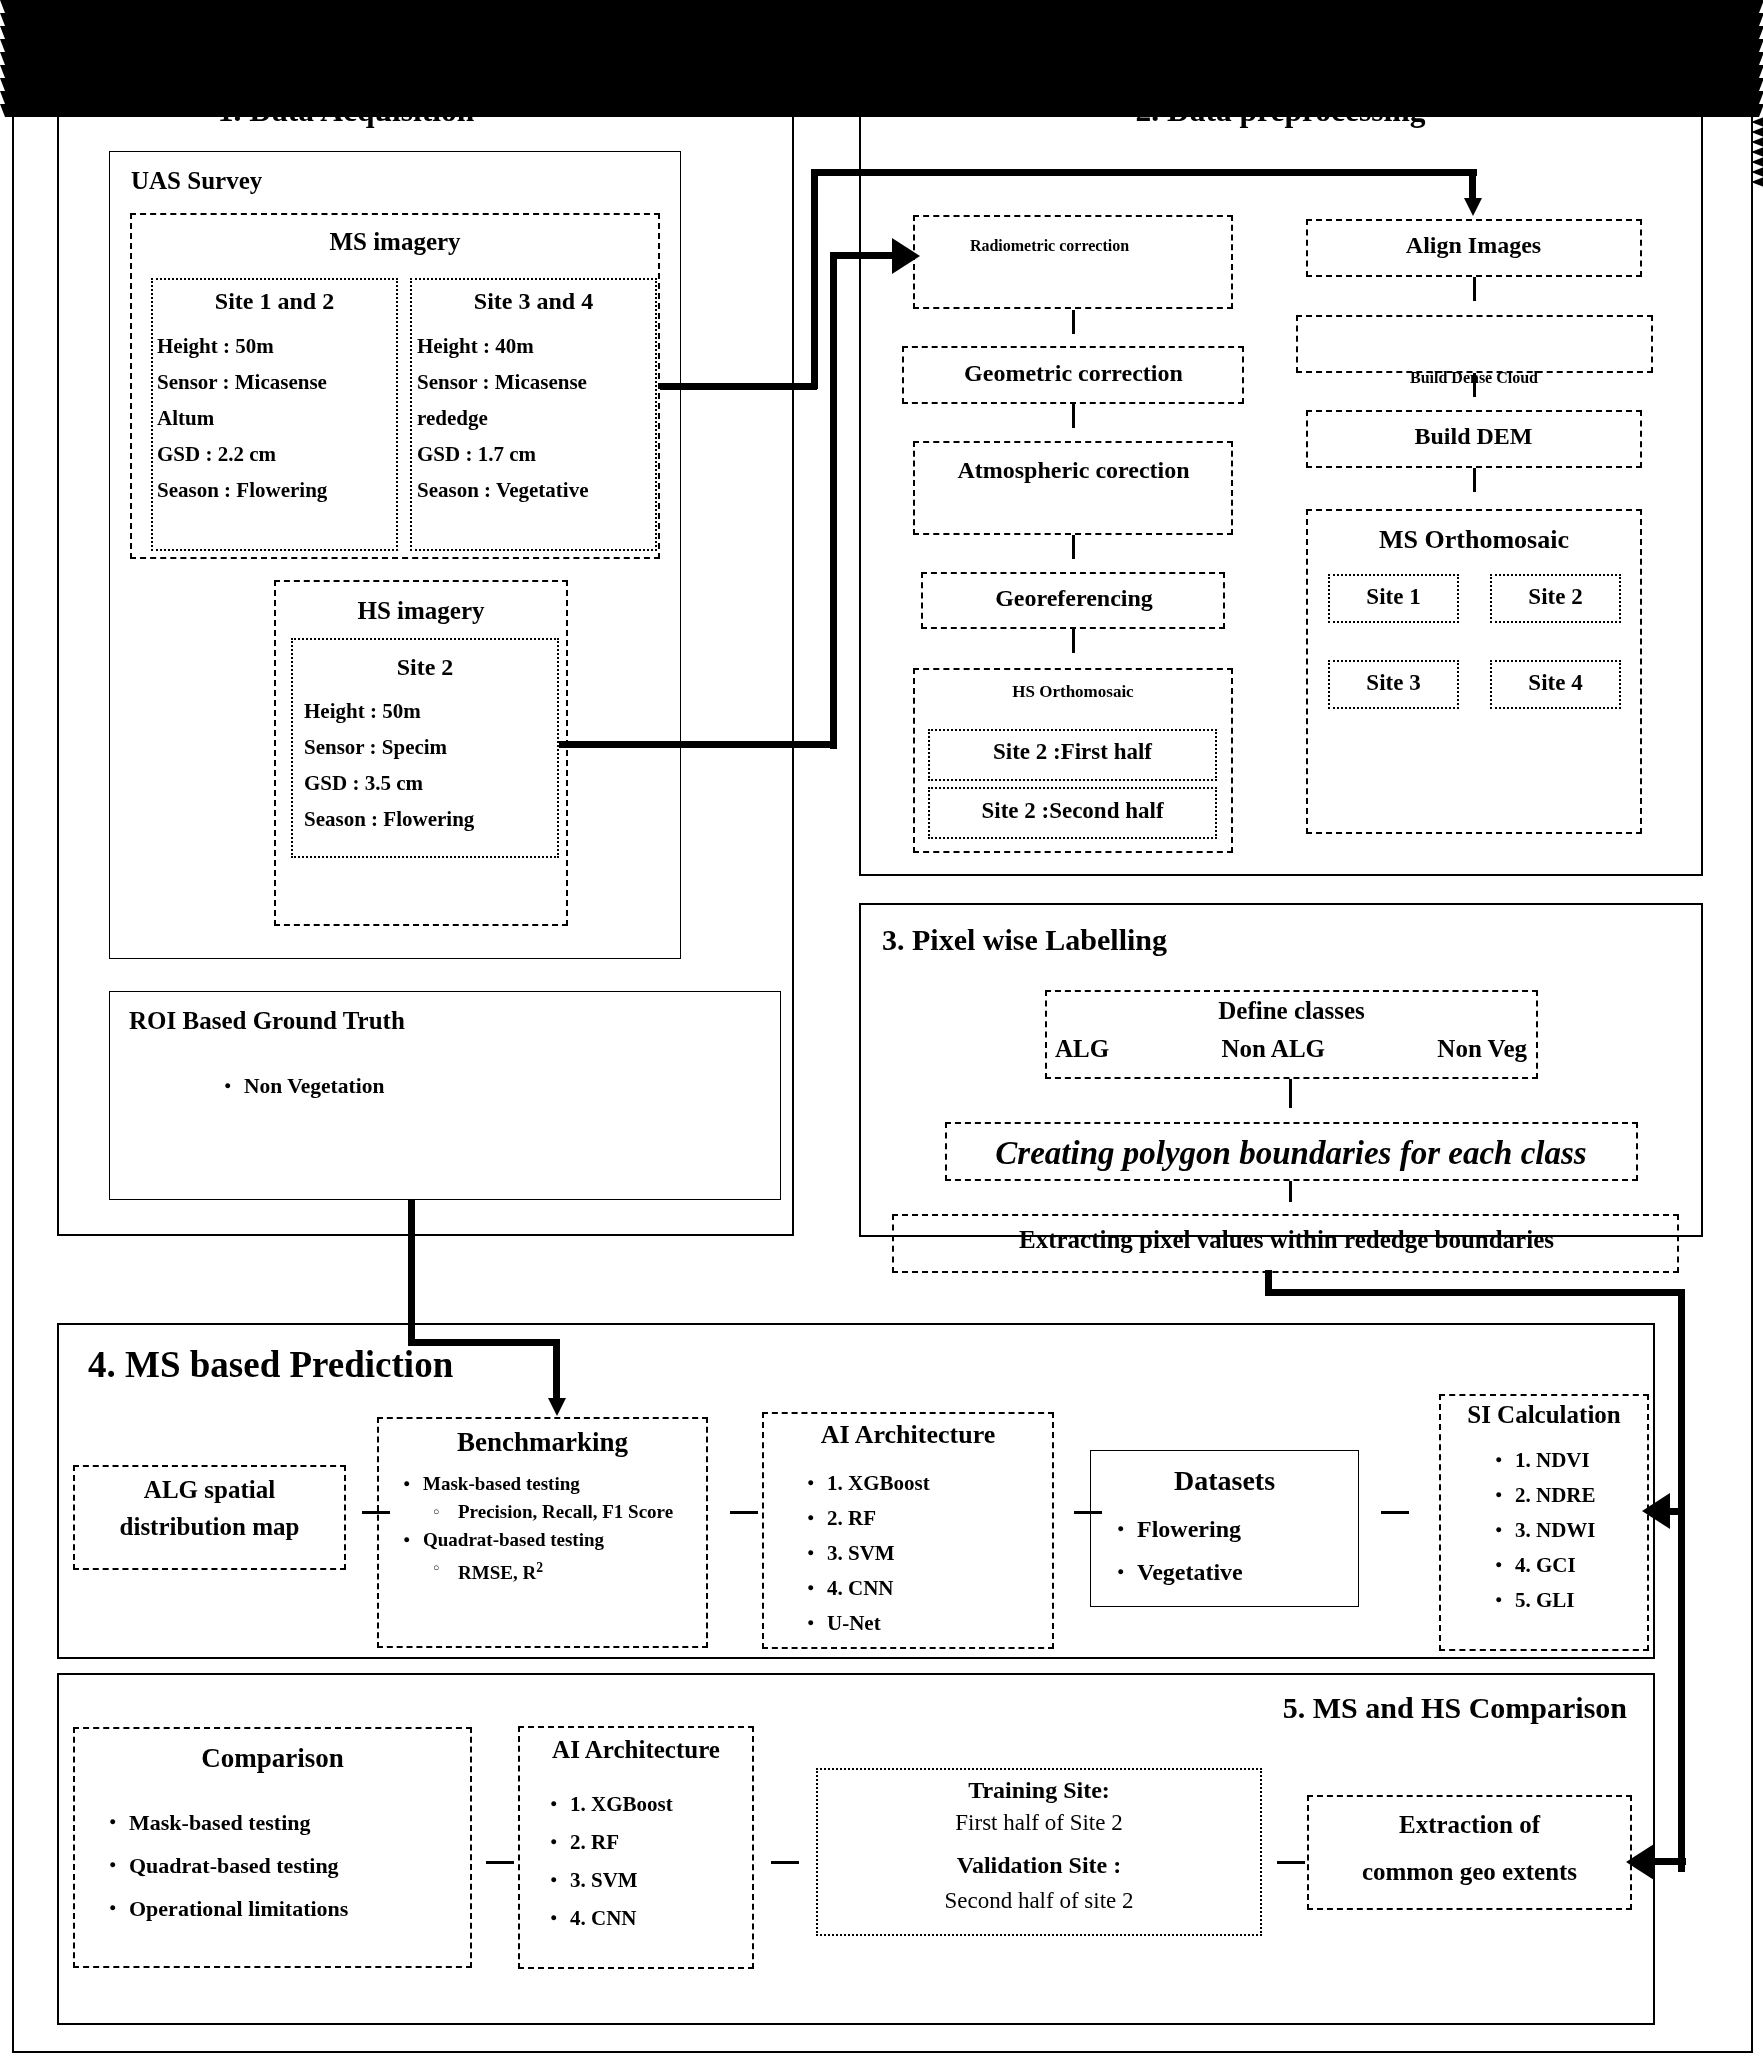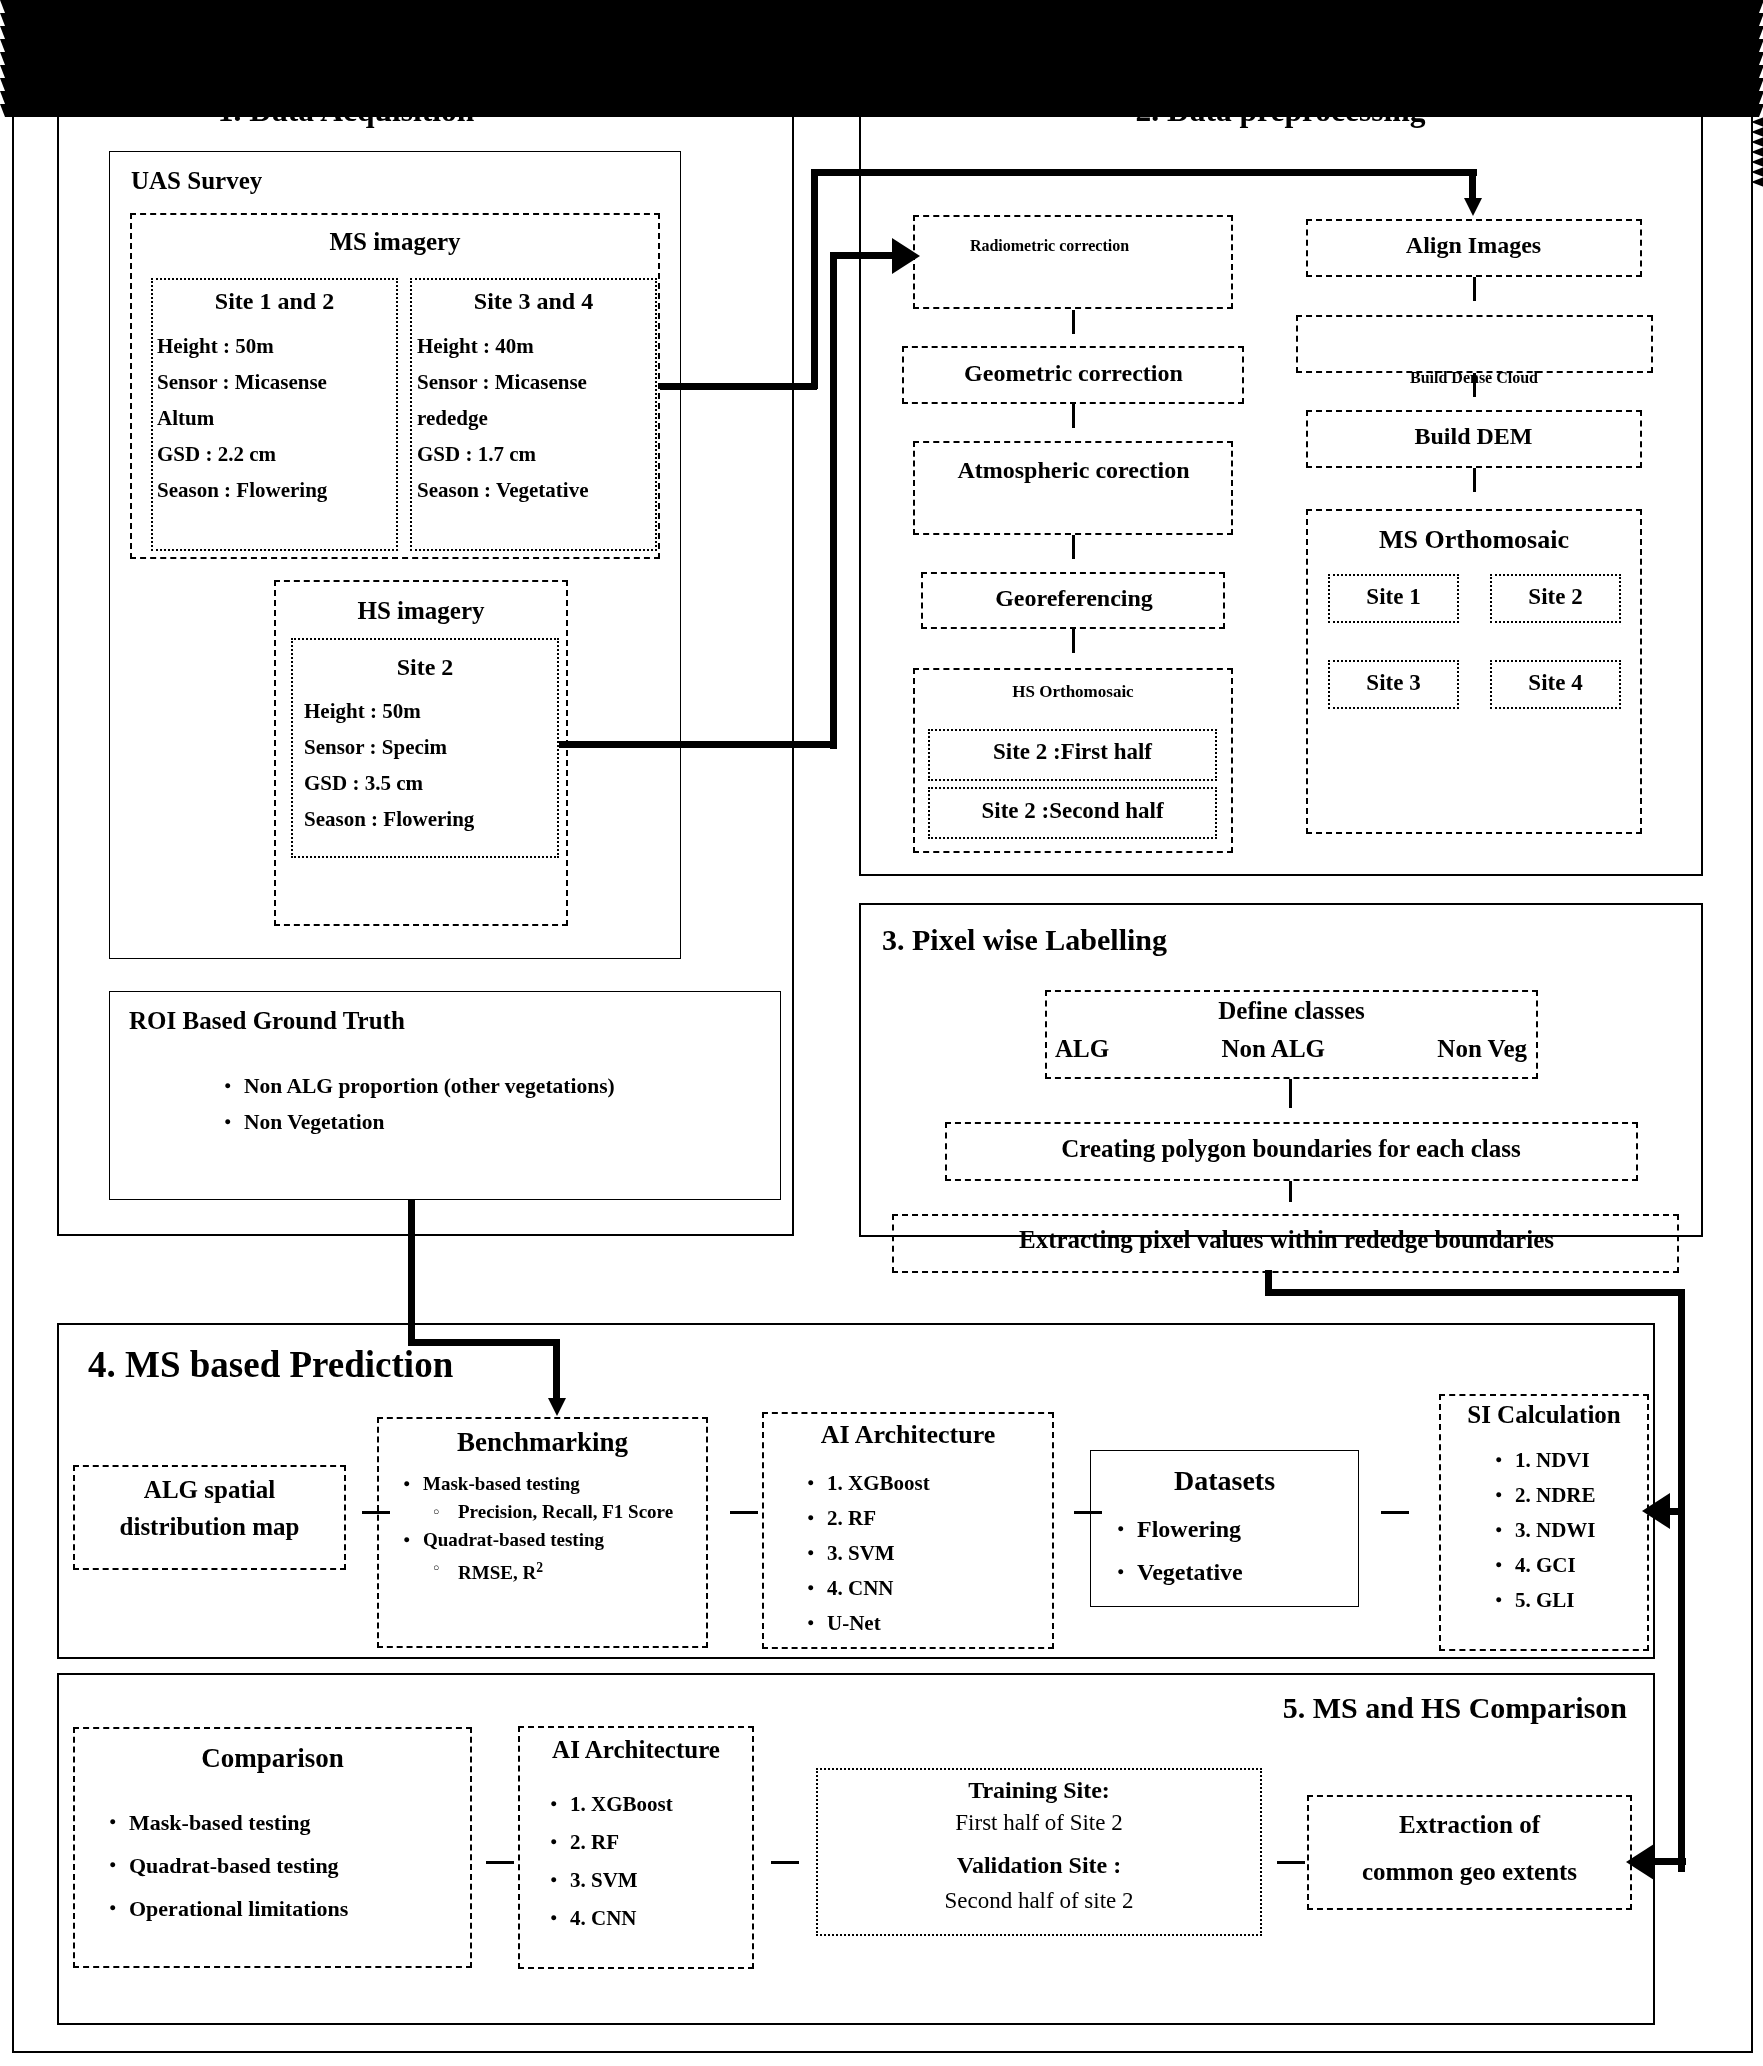--- a/index.html
+++ b/index.html
@@ -64,21 +64,20 @@
 <div class="abs" style="left:304px;top:693px;width:252px;font-size:21px;font-weight:bold;line-height:36px;">
   <div>Height : 50m</div>
   <div>Sensor : Specim</div>
   <div>GSD : 3.5 cm</div>
   <div>Season : Flowering</div>
 </div>
 
 <div class="abs solid-thin" style="left:109px;top:991px;width:672px;height:209px;"></div>
 <div class="abs" style="left:129px;top:1007px;font-size:25px;font-weight:bold;">ROI Based Ground Truth</div>
 <ul class="abs" style="left:220px;top:1068px;width:546px;font-size:21.5px;line-height:36px;">
-  <li>Non ALG proportion (other vegetations)</li>
   <li>Non Vegetation</li>
 </ul>
 
 <div class="abs solid" style="left:859px;top:78px;width:844px;height:798px;"></div>
 <div class="abs ttl" style="left:892px;top:93px;width:777px;font-size:31.5px;">2. Data preprocessing</div>
 
 <div class="abs dash" style="left:913px;top:215px;width:320px;height:94px;"></div>
 <div class="abs ttl" style="left:900px;top:227px;width:299px;font-size:16px;line-height:37px;">Radiometric correction</div>
 <div class="ln" style="left:1072px;top:310px;width:2.6px;height:24px;"></div>
 <div class="thin-d" style="left:1067px;top:330px;"></div>
@@ -138,21 +137,21 @@
 <div class="abs ttl" style="left:1045px;top:997px;width:493px;font-size:25px;">Define classes</div>
 <div class="abs" style="left:1055px;top:1035px;width:472px;display:flex;justify-content:space-between;font-size:25px;font-weight:bold;">
   <span>ALG</span>
   <span>Non ALG</span>
   <span>Non Veg</span>
 </div>
 <div class="ln" style="left:1289px;top:1079px;width:2.6px;height:29px;"></div>
 <div class="thin-d" style="left:1284px;top:1103px;"></div>
 
 <div class="abs dash" style="left:945px;top:1122px;width:693px;height:59px;"></div>
-<div class="abs ttl" style="left:950px;top:1135px;width:682px;font-size:25px;">Creating polygon boundaries for each class</div>
+<div class="abs ttl" style="left:950px;top:1135px;width:682px;font-size:33px;font-style:italic;">Creating polygon boundaries for each class</div>
 <div class="ln" style="left:1289px;top:1181px;width:2.6px;height:21px;"></div>
 <div class="thin-d" style="left:1284px;top:1198px;"></div>
 
 <div class="abs dash" style="left:892px;top:1214px;width:787px;height:59px;"></div>
 <div class="abs ttl" style="left:898px;top:1226px;width:777px;font-size:25px;">Extracting pixel values within rededge boundaries</div>
 
 <div class="abs solid" style="left:57px;top:1323px;width:1598px;height:336px;"></div>
 <div class="abs" style="left:88px;top:1343px;font-size:37px;font-weight:bold;">4. MS based Prediction</div>
 
 <div class="abs dash" style="left:73px;top:1465px;width:273px;height:105px;"></div>

